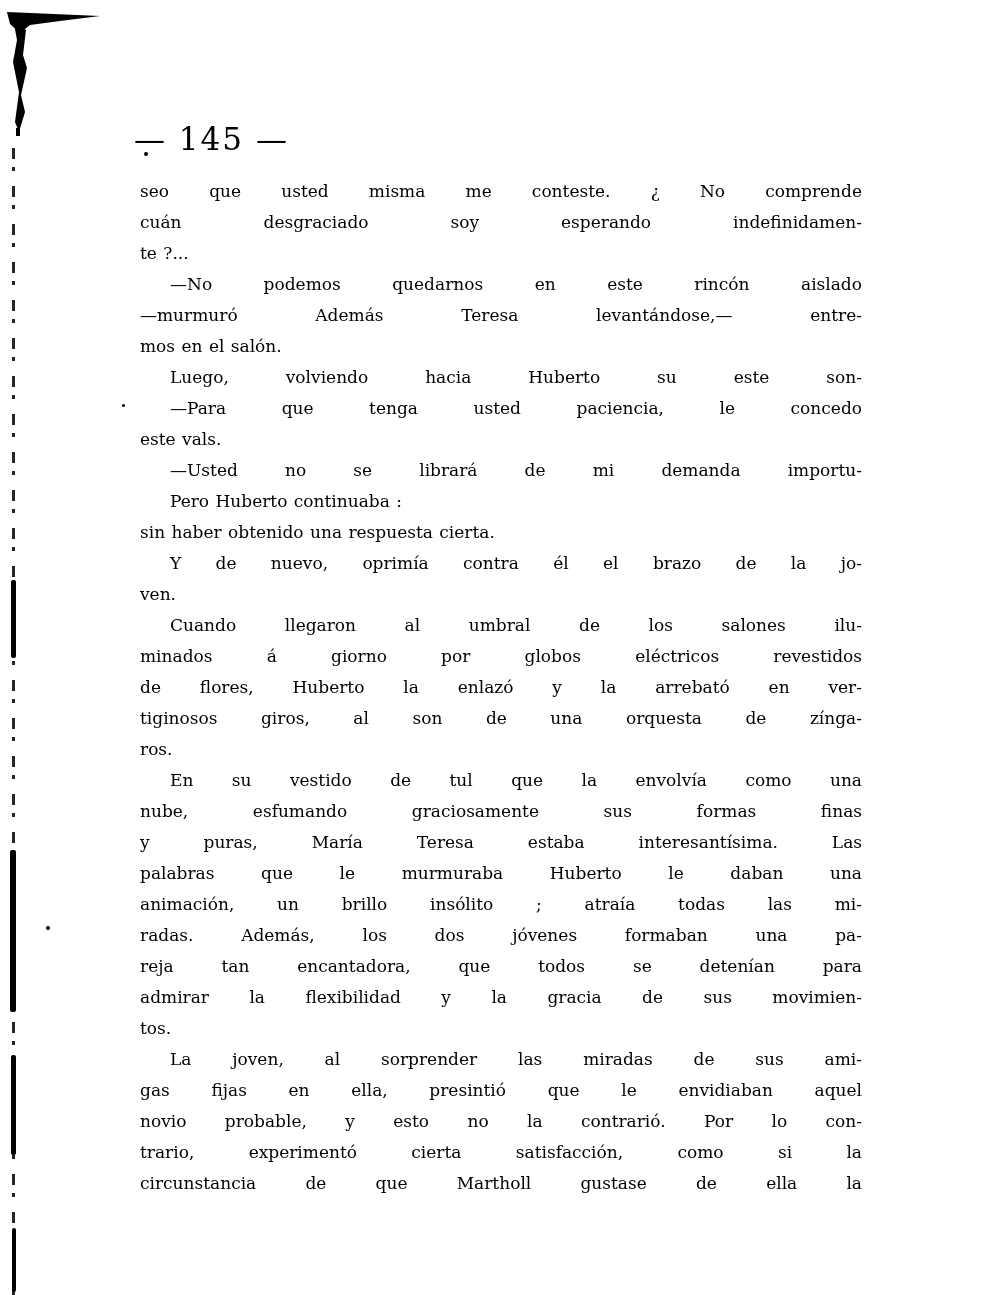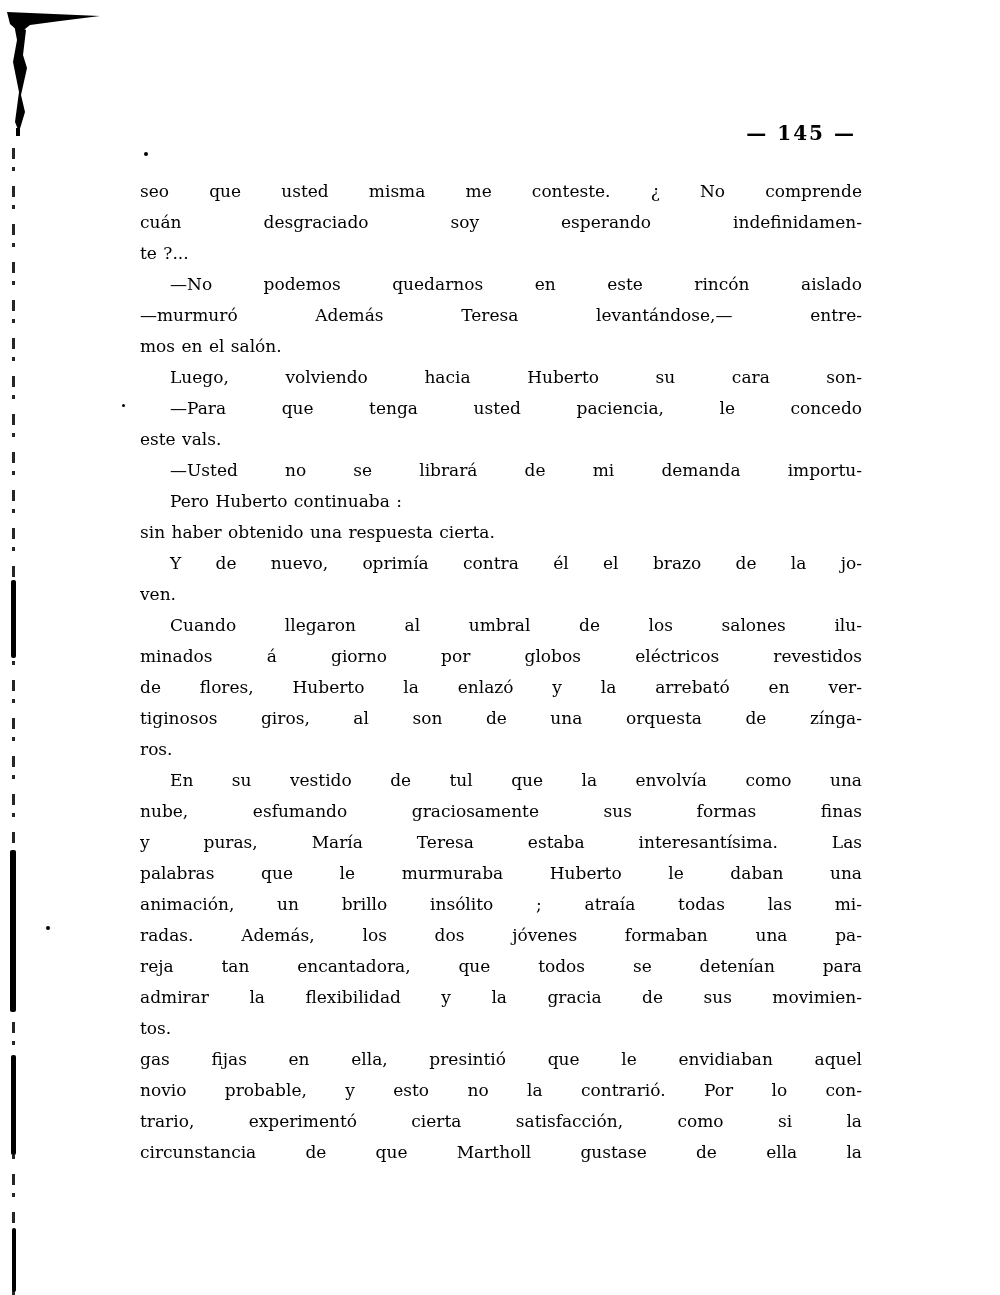--- a/index.html
+++ b/index.html
@@ -51,23 +51,23 @@
   }
   .speck-1 { left: 144px; top: 152px; width: 4px; height: 4px; }
   .speck-2 { left: 122px; top: 404px; width: 3px; height: 3px; }
   .speck-3 { left: 46px;  top: 926px; width: 4px; height: 4px; }
   
   .page-header {
     position: absolute;
     left: 134px;
     top: 121px;
     width: 722px;
-    text-align: right;
-    font-size: 20px;
-    font-weight: bold;
+    text-align: left;
+    font-size: 31px;
+    font-weight: normal;
     letter-spacing: 2px;
   }
   
   .page-body {
     position: absolute;
     left: 140px;
     top: 176px;
     width: 722px;
   }
   .line {
@@ -109,21 +109,21 @@
 
   <div class="page-header">— 145 —</div>
 
   <div class="page-body">
       <div class="line j">seo que usted misma me conteste. ¿ No comprende</div>
       <div class="line j">cuán desgraciado soy esperando indefinidamen-</div>
       <div class="line">te ?...</div>
       <div class="line i j">—No podemos quedarnos en este rincón aislado</div>
       <div class="line j">—murmuró Además Teresa levantándose,— entre-</div>
       <div class="line">mos en el salón.</div>
-      <div class="line i j">Luego, volviendo hacia Huberto su cara son-</div>
+      <div class="line i j">Luego, volviendo hacia Huberto su este son-</div>
       <div class="line i j">—Para que tenga usted paciencia, le concedo</div>
       <div class="line">este vals.</div>
       <div class="line i j">—Usted no se librará de mi demanda importu-</div>
       <div class="line i">Pero Huberto continuaba :</div>
       <div class="line">sin haber obtenido una respuesta cierta.</div>
       <div class="line i j">Y de nuevo, oprimía contra él el brazo de la jo-</div>
       <div class="line">ven.</div>
       <div class="line i j">Cuando llegaron al umbral de los salones ilu-</div>
       <div class="line j">minados á giorno por globos eléctricos revestidos</div>
       <div class="line j">de flores, Huberto la enlazó y la arrebató en ver-</div>
@@ -131,19 +131,20 @@
       <div class="line">ros.</div>
       <div class="line i j">En su vestido de tul que la envolvía como una</div>
       <div class="line j">nube, esfumando graciosamente sus formas finas</div>
       <div class="line j">y puras, María Teresa estaba interesantísima. Las</div>
       <div class="line j">palabras que le murmuraba Huberto le daban una</div>
       <div class="line j">animación, un brillo insólito ; atraía todas las mi-</div>
       <div class="line j">radas. Además, los dos jóvenes formaban una pa-</div>
       <div class="line j">reja tan encantadora, que todos se detenían para</div>
       <div class="line j">admirar la flexibilidad y la gracia de sus movimien-</div>
       <div class="line">tos.</div>
+      <div class="line i j">La joven, al sorprender las miradas de sus ami-</div>
       <div class="line j">gas fijas en ella, presintió que le envidiaban aquel</div>
       <div class="line j">novio probable, y esto no la contrarió. Por lo con-</div>
       <div class="line j">trario, experimentó cierta satisfacción, como si la</div>
       <div class="line j">circunstancia de que Martholl gustase de ella la</div>
     </div>
 
 </div>
 
 </body></html>

